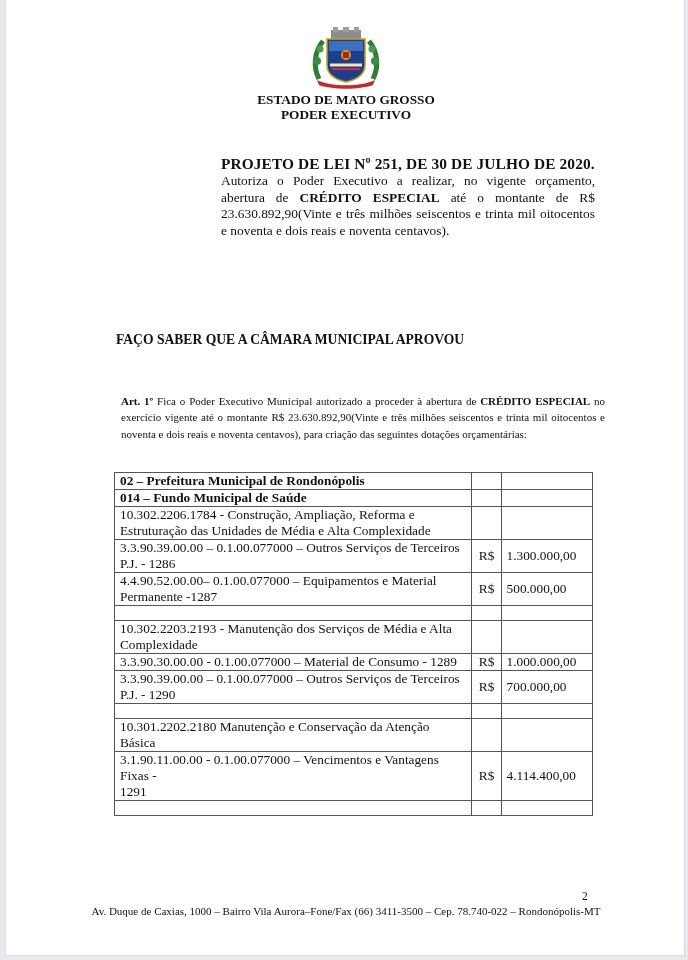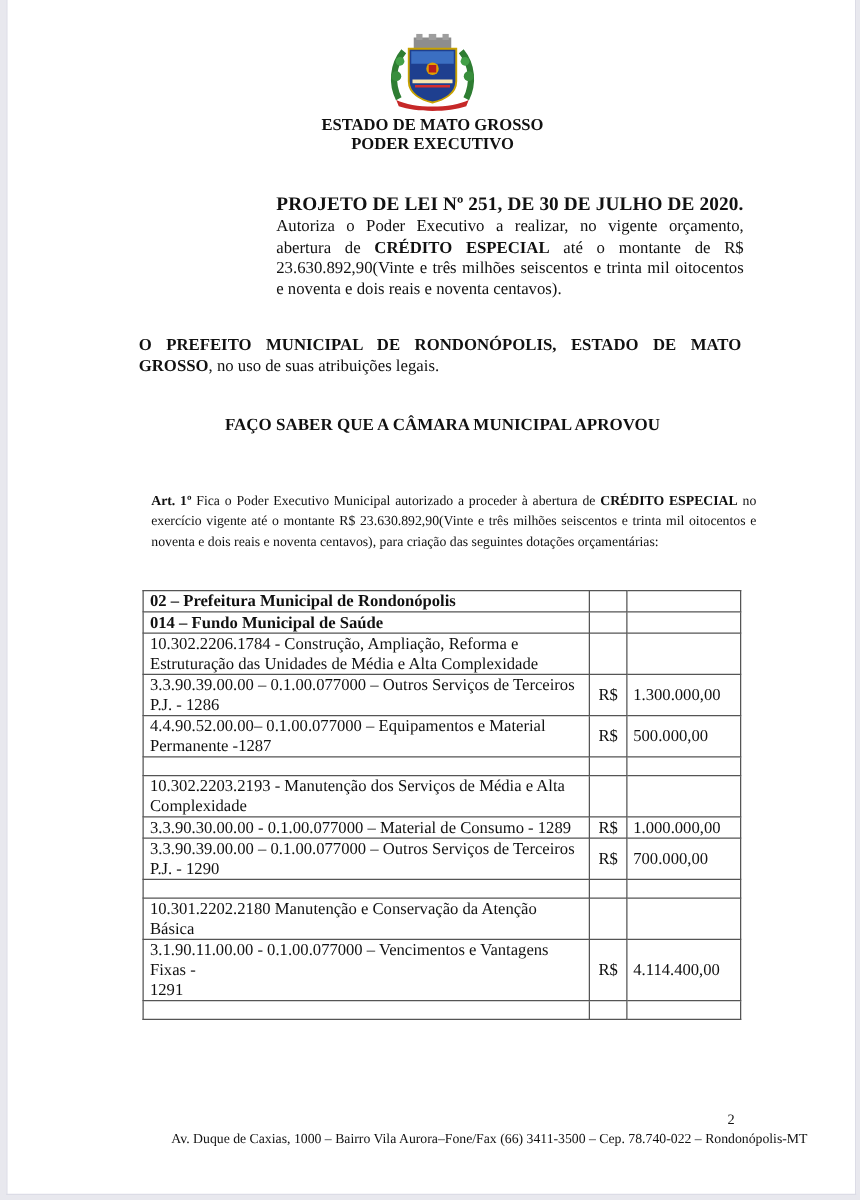--- a/index.html
+++ b/index.html
@@ -28,21 +28,21 @@
     .ementa {
       position: absolute; left: 215px; top: 173px; width: 374px;
       font-size: 13.4px; line-height: 16.6px; text-align: justify;
     }
     .prefeito {
       position: absolute; left: 105px; top: 267px; width: 482px;
       font-size: 13.4px; line-height: 17px; text-align: justify;
     }
     .faco {
       position: absolute; left: 110px; top: 332px; width: 476px;
-      text-align: center; font-weight: bold; font-size: 13.6px; line-height: 15px;
+      text-align: left; font-weight: bold; font-size: 13.6px; line-height: 15px;
     }
     .art {
       position: absolute; left: 115px; top: 393px; width: 484px;
       font-size: 11px; line-height: 16.4px; text-align: justify;
     }
     .b { font-weight: bold; }
     table.dot {
       position: absolute; left: 108px; top: 472px; width: 479px;
       border-collapse: collapse; font-size: 13.3px; line-height: 16px;
     }
@@ -50,21 +50,21 @@
       border: 1px solid #555; padding: 0 5px; vertical-align: middle;
     }
     table.dot td.c1 { width: 345px; }
     table.dot td.c2 { width: 20px; text-align: center; padding: 0 4px; }
     table.dot td.c3 { width: 80px; }
     table.dot tr.hd td.c1 { font-weight: bold; height: 16px; }
     table.dot tr.empty td { height: 14px; }
     .pagenum { position: absolute; left: 576px; top: 890px; font-size: 11.5px; }
     .footer {
       position: absolute; left: 40px; top: 905px; width: 600px;
-      font-size: 11px; white-space: nowrap; text-align: right;
+      font-size: 11px; white-space: nowrap; text-align: center;
     }
   </style>
 </head>
 <body>
 
 <div class="page">
 
   <svg class="crest" viewBox="0 0 70 62">
 
     <path d="M8 52 C2 40 3 25 12 14" stroke="#2e7d32" stroke-width="5" fill="none"></path>
@@ -91,21 +91,20 @@
 
   <div class="hdr">
     <div>ESTADO DE MATO GROSSO</div>
     <div>PODER EXECUTIVO</div>
   </div>
 
   <div class="title">PROJETO DE LEI Nº 251, DE 30 DE JULHO DE 2020.</div>
 
   <div class="ementa"><span>Autoriza o Poder Executivo a realizar, no vigente orçamento, abertura de </span><span class="b">CRÉDITO ESPECIAL</span><span> até o montante de R$ 23.630.892,90(Vinte e três milhões seiscentos e trinta mil oitocentos e noventa e dois reais e noventa centavos).</span></div>
 
-  <div class="prefeito"><span class="b">O PREFEITO MUNICIPAL DE RONDONÓPOLIS, ESTADO DE MATO GROSSO</span><span>, no uso de suas atribuições legais.</span></div>
 
   <div class="faco">
     <div>FAÇO SABER QUE A CÂMARA MUNICIPAL APROVOU</div>
   </div>
 
   <div class="art"><span class="b">Art. 1º</span><span> Fica o Poder Executivo Municipal autorizado a proceder à abertura de </span><span class="b">CRÉDITO ESPECIAL</span><span> no exercício vigente até o montante R$ 23.630.892,90(Vinte e três milhões seiscentos e trinta mil oitocentos e noventa e dois reais e noventa centavos), para criação das seguintes dotações orçamentárias:</span></div>
 
   <table class="dot">
     <tbody id="dot-body">
         <tr class="hd">

